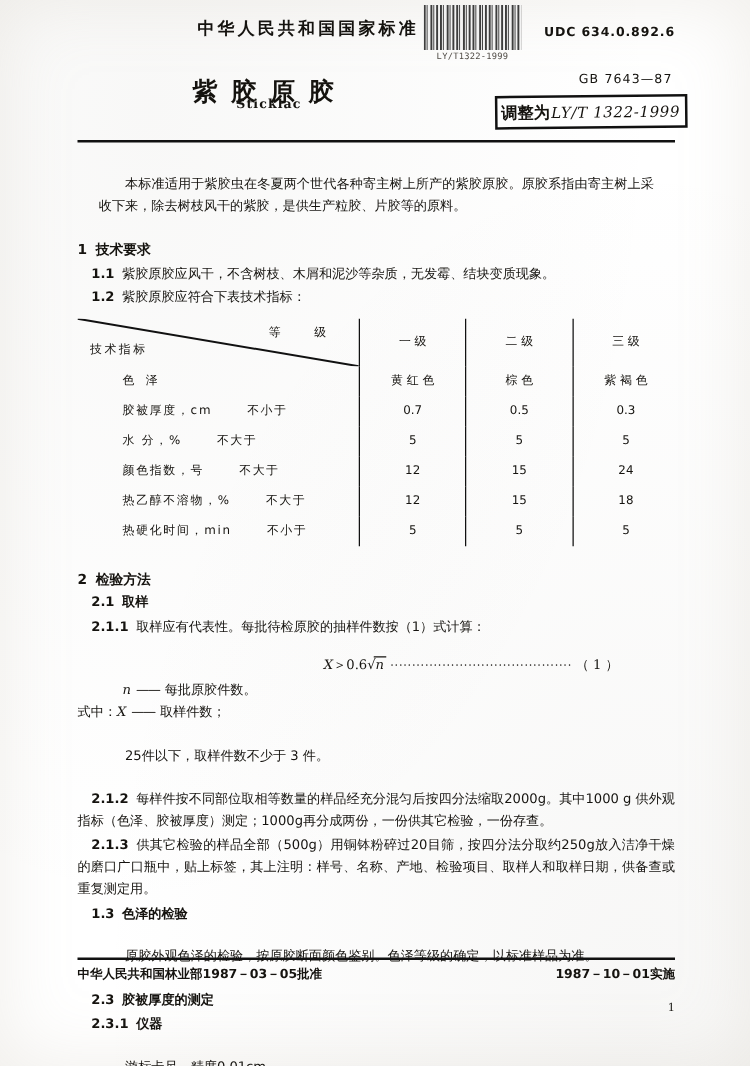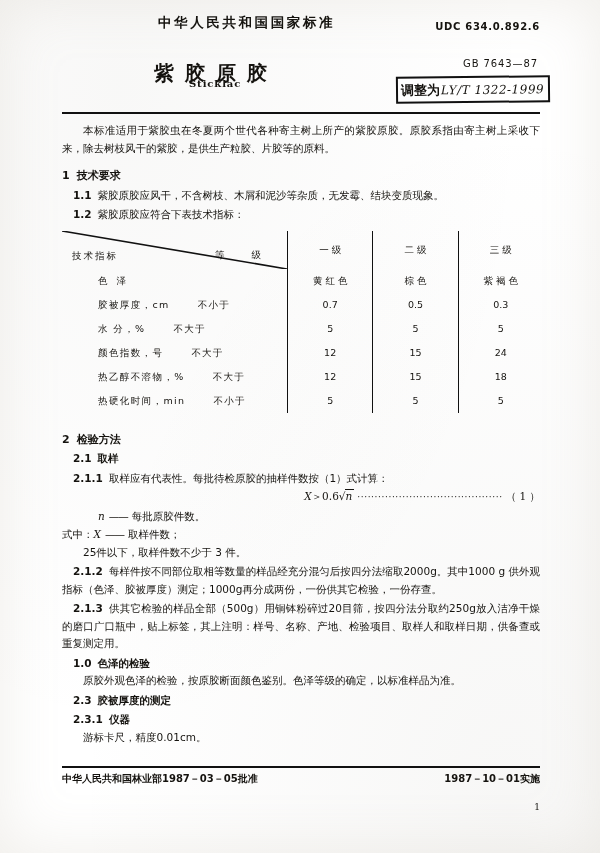--- a/index.html
+++ b/index.html
@@ -149,21 +149,21 @@
   
   .body {
     position: absolute;
     left: 0;
     top: 122px;
     width: 478px;
     font-size: 10.5px;
     line-height: 17.5px;
   }
   .p {
-    margin: 0;
+    margin: 17px;
     text-align: justify;
     text-justify: inter-ideograph;
   }
   .p-indent { text-indent: 21px; }
   .h1 {
     margin: 10px 0 0 0;
     font-weight: bold;
     font-size: 11px;
   }
   .h1 .num { margin-right: 7px; }
@@ -207,21 +207,21 @@
   .r-bot td { border-bottom: 1.6px solid #111; }
   .vsep { border-left: 1.1px solid #111 !important; }
 
   .hd-cell {
     position: relative;
     height: 38px !important;
   }
   .hd-deng {
     position: absolute;
     right: 14px;
-    top: 15px;
+    top: 3px;
     letter-spacing: 12px;
     white-space: nowrap;
     text-align: right;
   }
   .hd-zhi {
     position: absolute;
     left: 10px;
     bottom: 4px;
     letter-spacing: 2px;
     white-space: nowrap;
@@ -238,22 +238,22 @@
   }
   .row-cond {
     display: inline-block;
     margin-left: 28px;
     letter-spacing: 1.2px;
   }
   .ctr-sp { letter-spacing: 3px; }
 
   
   .formula {
-    margin: 1px 0 0 0;
-    text-align: right;
+    margin: 13px 0 0 0;
+    text-align: center;
     padding-left: 152px;
     font-size: 10.5px;
     white-space: nowrap;
     font-family: "DejaVu Serif", "Liberation Serif", serif;
   }
   .var { font-style: italic; font-family: "DejaVu Serif", serif; }
   .sqrt {
     border-top: 1px solid #15130f;
     padding: 0 2px 0 1px;
     margin-left: -1px;
@@ -300,20 +300,24 @@
 
 <div class="page">
   <div class="scan-tint"></div>
 
   <div class="content">
 
     <div class="hdr">
 
       <div class="hdr-cn">中华人民共和国国家标准</div>
 
+      <div class="barcode-wrap">
+        <div class="barcode"></div>
+        <div class="barcode-num">LY/T1322-1999</div>
+      </div>
 
       <div class="udc">UDC 634.0.892.6</div>
       <div class="gbno">GB 7643—87</div>
 
       <div class="title-cn">紫胶原胶</div>
       <div class="title-en">Sticklac</div>
 
       <div class="stamp">
         <span class="stamp-cn">调整为</span><span class="stamp-hand">LY/T 1322-1999</span>
       </div>
@@ -438,21 +442,21 @@
 
       <p class="lvl2 lvl2-hang">
         <span class="num">2.1.2</span><span>每样件按不同部位取相等数量的样品经充分混匀后按四分法缩取2000g。其中1000 g 供外观指标（色泽、胶被厚度）测定；1000g再分成两份，一份供其它检验，一份存查。</span>
       </p>
 
       <p class="lvl2 lvl2-hang">
         <span class="num">2.1.3</span><span>供其它检验的样品全部（500g）用铜钵粉碎过20目筛，按四分法分取约250g放入洁净干燥的磨口广口瓶中，贴上标签，其上注明：样号、名称、产地、检验项目、取样人和取样日期，供备查或重复测定用。</span>
       </p>
 
       <p class="lvl2">
-        <span class="num">1.0</span><span style="font-weight:bold">色泽的检验</span>
+        <span class="num">1.3</span><span style="font-weight:bold">色泽的检验</span>
       </p>
 
       <p class="p sub-ind">原胶外观色泽的检验，按原胶断面颜色鉴别。色泽等级的确定，以标准样品为准。</p>
 
       <p class="lvl2">
         <span class="num">2.3</span><span style="font-weight:bold">胶被厚度的测定</span>
       </p>
 
       <p class="lvl2">
         <span class="num">2.3.1</span><span style="font-weight:bold">仪器</span>

